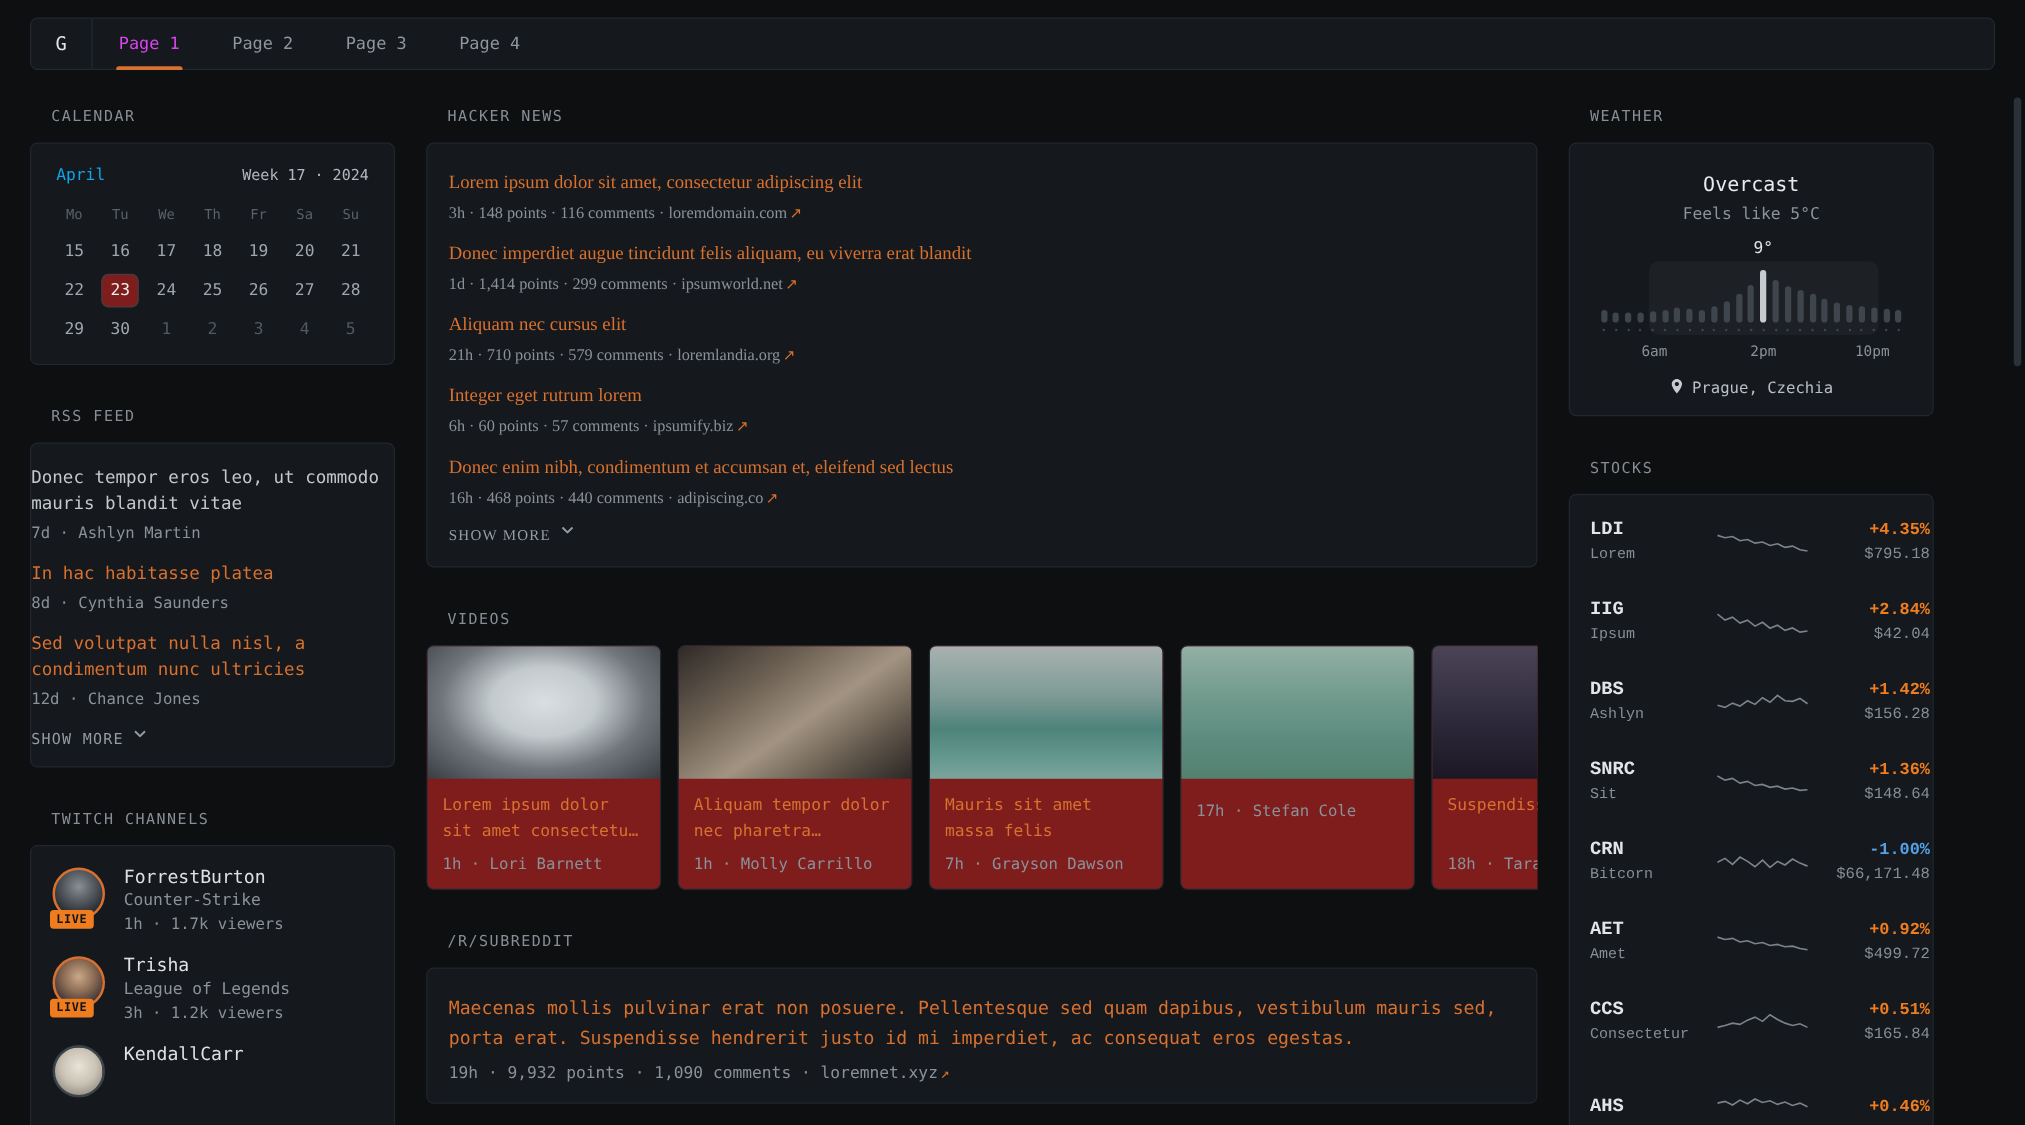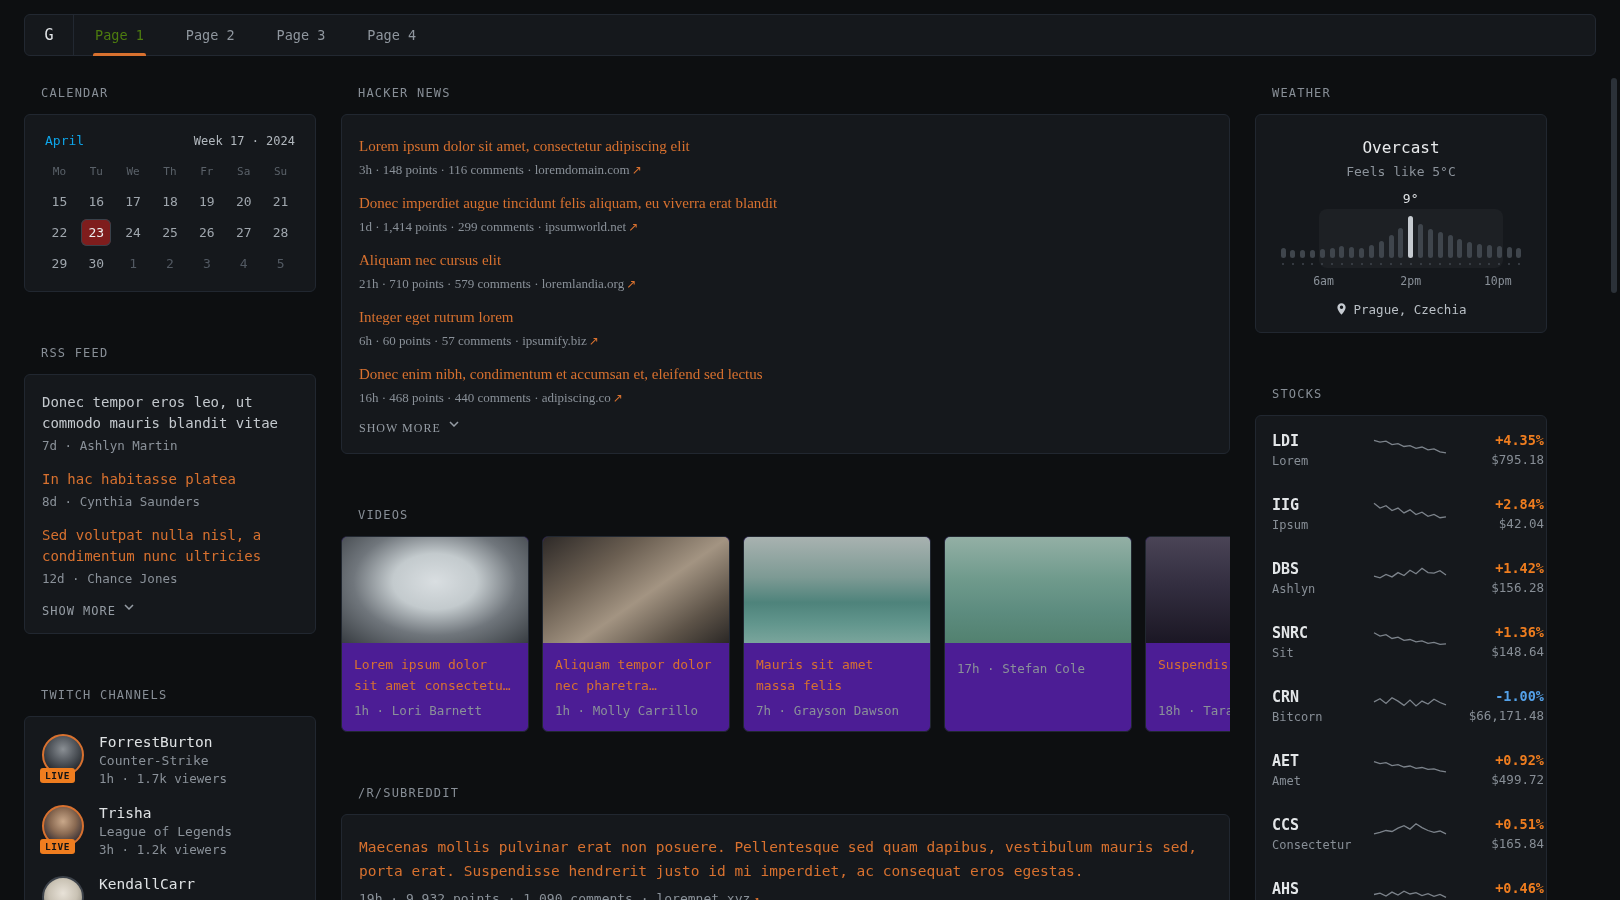--- a/index.html
+++ b/index.html
@@ -28,33 +28,33 @@
     border-right: 1px solid #222831;
     color: #e3e6e9; font-size: 15px;
   }
   .tabs { display: flex; align-items: stretch; }
   .tab {
     display: flex; align-items: center;
     padding: 0 21px;
     color: #8f969e; font-size: 13.5px;
     position: relative; cursor: pointer;
   }
-  .tab.active { color: #4d7c0f; }
+  .tab.active { color: #d946ef; }
   .tab.active::after {
     content: ""; position: absolute; left: 19px; right: 19px; bottom: -1px;
     height: 3px; background: #d8712f; border-radius: 2px 2px 0 0;
   }
 
   
   .columns { display: flex; gap: 25px; padding: 30px 0 0 24px; }
   .col-left  { width: 292px; flex: none; }
   .col-mid   { width: 889px; flex: none; }
   .col-right { width: 292px; flex: none; }
 
-  .section { margin-bottom: 54px; }
+  .section { margin-bottom: 34px; }
   .section-title {
     font-size: 12px; font-weight: normal;
     color: #878e96; letter-spacing: 1.2px;
     margin: 0 0 14px 17px;
   }
   .card {
     background: #15181c;
     border: 1px solid #212730;
     border-radius: 6px;
   }
@@ -82,21 +82,21 @@
     width: 30px; height: 27px; border-radius: 6px;
     font-size: 13px; color: #9fa6ad;
   }
   .cal-day.muted span { color: #525962; }
   .cal-day.selected span {
     background: #7f1d1d; color: #edeff0;
     box-shadow: inset 0 0 0 1px #39414a;
   }
 
   
-  .rss-card { padding: 17px 17px 15px; }
+  .rss-card { padding: 17px 0 15px; }
   .rss-item { margin-bottom: 16px; }
   .rss-title { display: block; font-size: 14px; line-height: 21px; color: #d8712f; }
   .rss-title.read { color: #c4c9ce; }
   .rss-item .item-meta { margin-top: 4px; }
   .rss-card .show-more { margin-top: 18px; }
 
   
   .twitch-card { padding: 17px; }
   .channel { display: flex; gap: 15px; margin-bottom: 19px; }
   .avatar-wrap { position: relative; width: 42px; height: 42px; flex: none; cursor: pointer; }
@@ -120,21 +120,21 @@
   .hn-title { display: block; color: #d8712f; font-size: 15px; line-height: 21px; }
   .hn-meta { margin-top: 5px; font-size: 13px; color: #8a9199; }
   .hn-card .show-more { margin-top: 6px; }
 
   .sub-card { padding: 20px 17px 16px; }
   .sub-title { display: block; color: #d8712f; font-size: 14.5px; line-height: 24px; }
   .sub-meta { margin-top: 8px; font-size: 13px; color: #8a9199; }
 
   
   .videos-row { display: flex; gap: 13px; overflow: hidden; }
-  .video-card { width: 188px; flex: none; background: #4c1d95; border: 1px solid #212730; border-radius: 6px; overflow: hidden; }
+  .video-card { width: 188px; flex: none; background: #7f1d1d; border: 1px solid #212730; border-radius: 6px; overflow: hidden; }
   .thumb { display: block; height: 106px; cursor: pointer; }
   .thumb-0 { background: radial-gradient(ellipse at 50% 42%, #d9dee1 0%, #c3cacd 32%, #70767c 62%, #383d42 100%); }
   .thumb-1 { background: linear-gradient(145deg, #2e2a28 0%, #6b5f52 30%, #a39482 55%, #5d5348 80%, #2b2826 100%); }
   .thumb-2 { background: linear-gradient(180deg, #a8b2b0 0%, #7d9a94 38%, #4e837b 62%, #62968d 82%, #7aa59c 100%); }
   .thumb-3 { background: linear-gradient(180deg, #93afa5 0%, #6f9a8c 40%, #5d8c7f 70%, #52816f 100%); }
   .thumb-4 { background: linear-gradient(180deg, #4a4456 0%, #332e40 45%, #1b1724 100%); }
   .video-body { padding: 11px 12px 13px; }
   .video-title { display: block; color: #d8712f; font-size: 13px; line-height: 21px; height: 42px; overflow: hidden; }
   .video-meta { margin-top: 7px; }
 
@@ -150,21 +150,21 @@
   .wx-bar { width: 5px; border-radius: 2.5px; background: #3f454c; }
   .wx-col.hl .wx-bar { background: #c6cbd0; }
   .wx-dot { width: 2px; height: 2px; border-radius: 50%; background: #3f454c; margin-top: 5px; }
   .wx-times { position: relative; height: 15px; margin-top: 9px; }
   .wx-time { position: absolute; top: 0; transform: translateX(-50%); font-size: 11.5px; color: #8a9199; }
   .wx-loc { display: flex; align-items: center; justify-content: center; gap: 7px; margin-top: 13px; color: #b9bfc5; font-size: 12.5px; }
   .wx-loc svg { flex: none; }
 
   
   .stocks-card { padding: 3px 0; }
-  .stock-row { display: flex; align-items: flex-start; padding: 13px 16px; height: 64px; }
+  .stock-row { display: flex; align-items: flex-end; padding: 13px 16px; height: 64px; font-family: Liberation Mono, monospace; }
   .stock-id { flex: 0 0 100px; }
   .stock-ticker { font-size: 15px; font-weight: bold; color: #e3e6e8; }
   .stock-name { font-size: 12px; color: #878e96; margin-top: 4px; }
   .stock-spark { flex: 1; display: flex; justify-content: center; align-items: center; }
   .stock-vals { flex: 0 0 96px; text-align: right; }
   .stock-change { font-size: 13.5px; font-weight: bold; color: #ef7d1f; }
   .stock-change.neg { color: #54a1e8; }
   .stock-price { font-size: 12.5px; color: #878e96; margin-top: 4px; }
 
   

